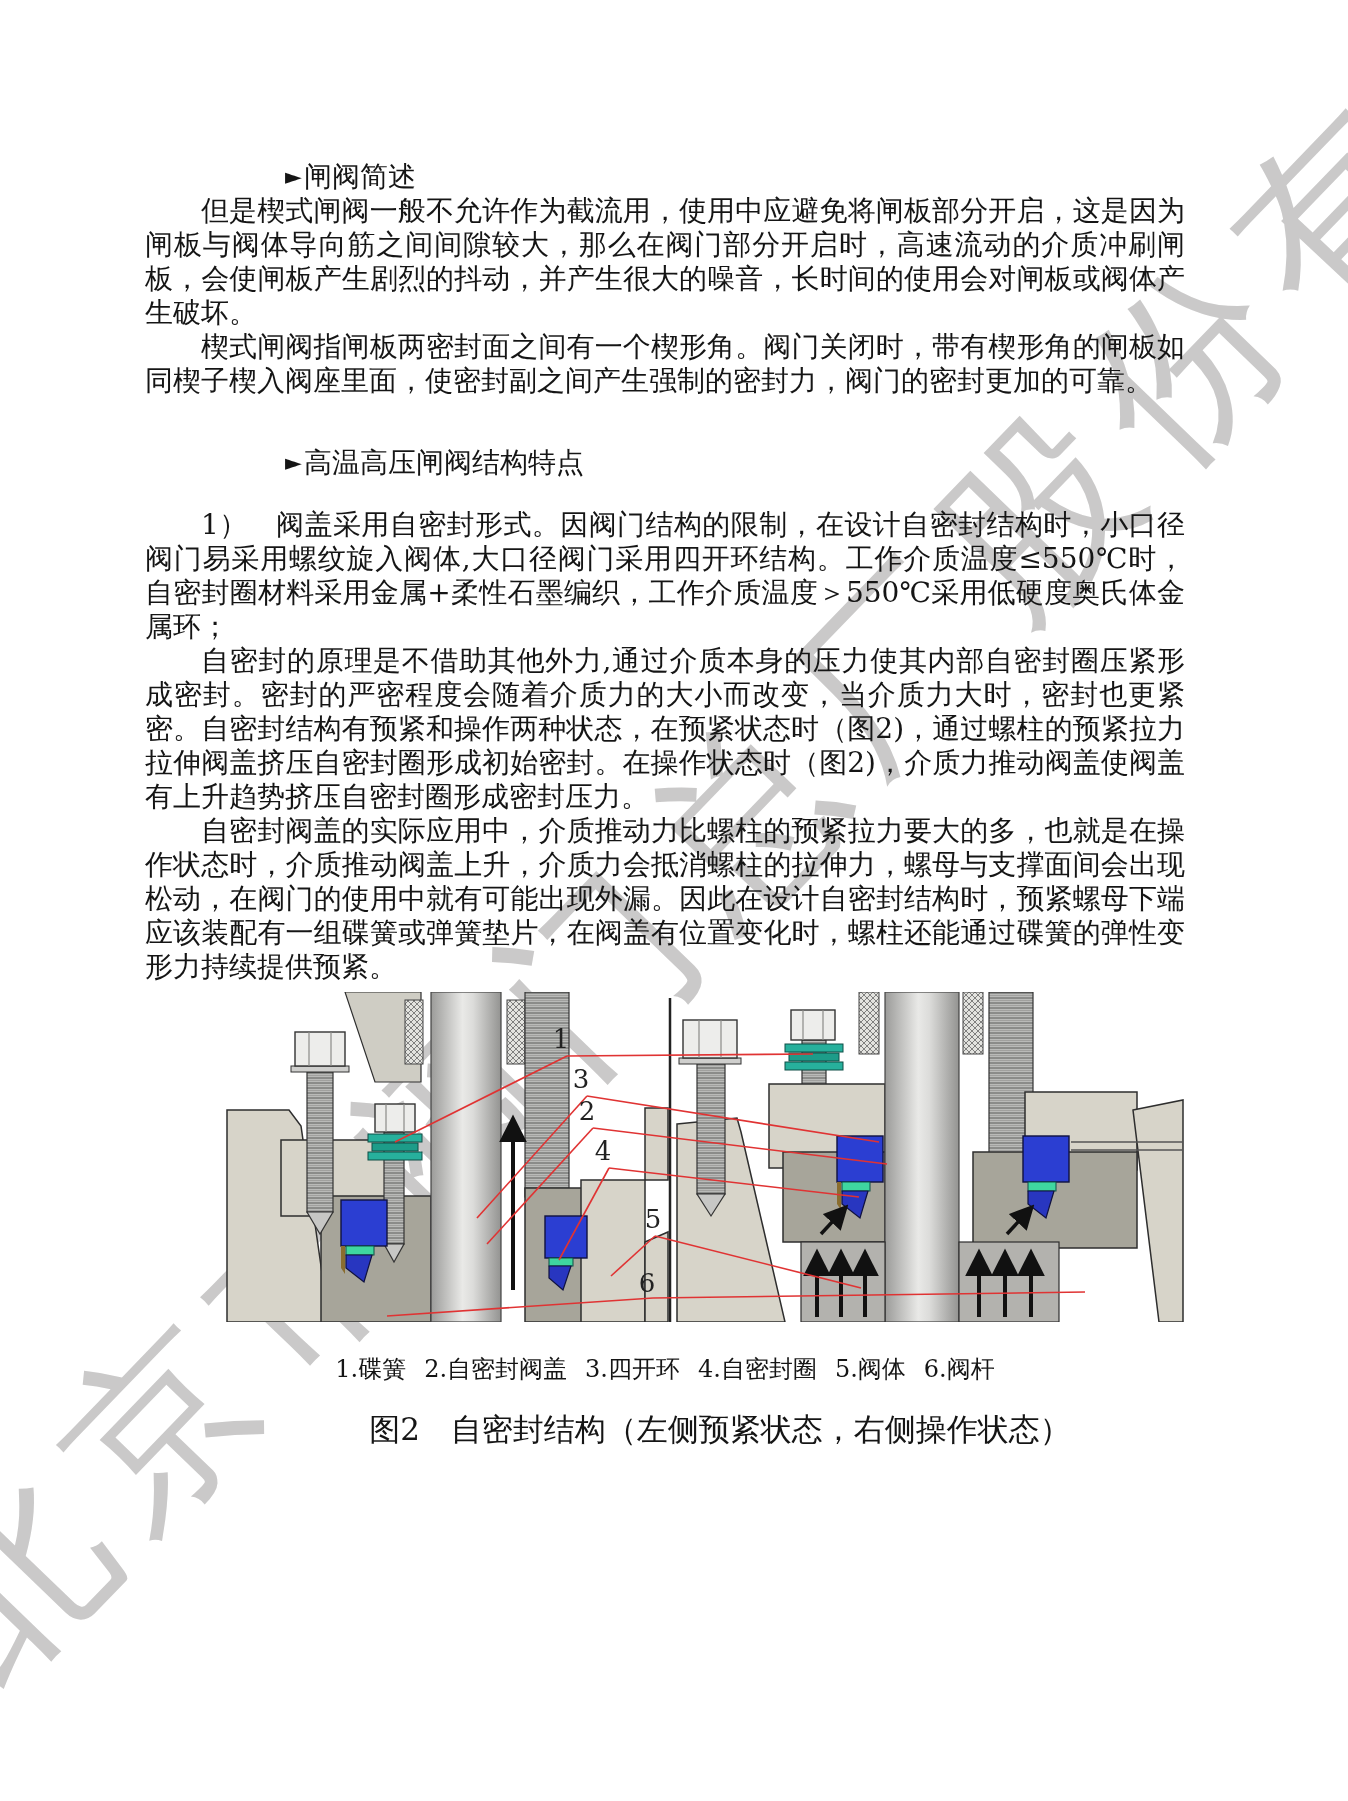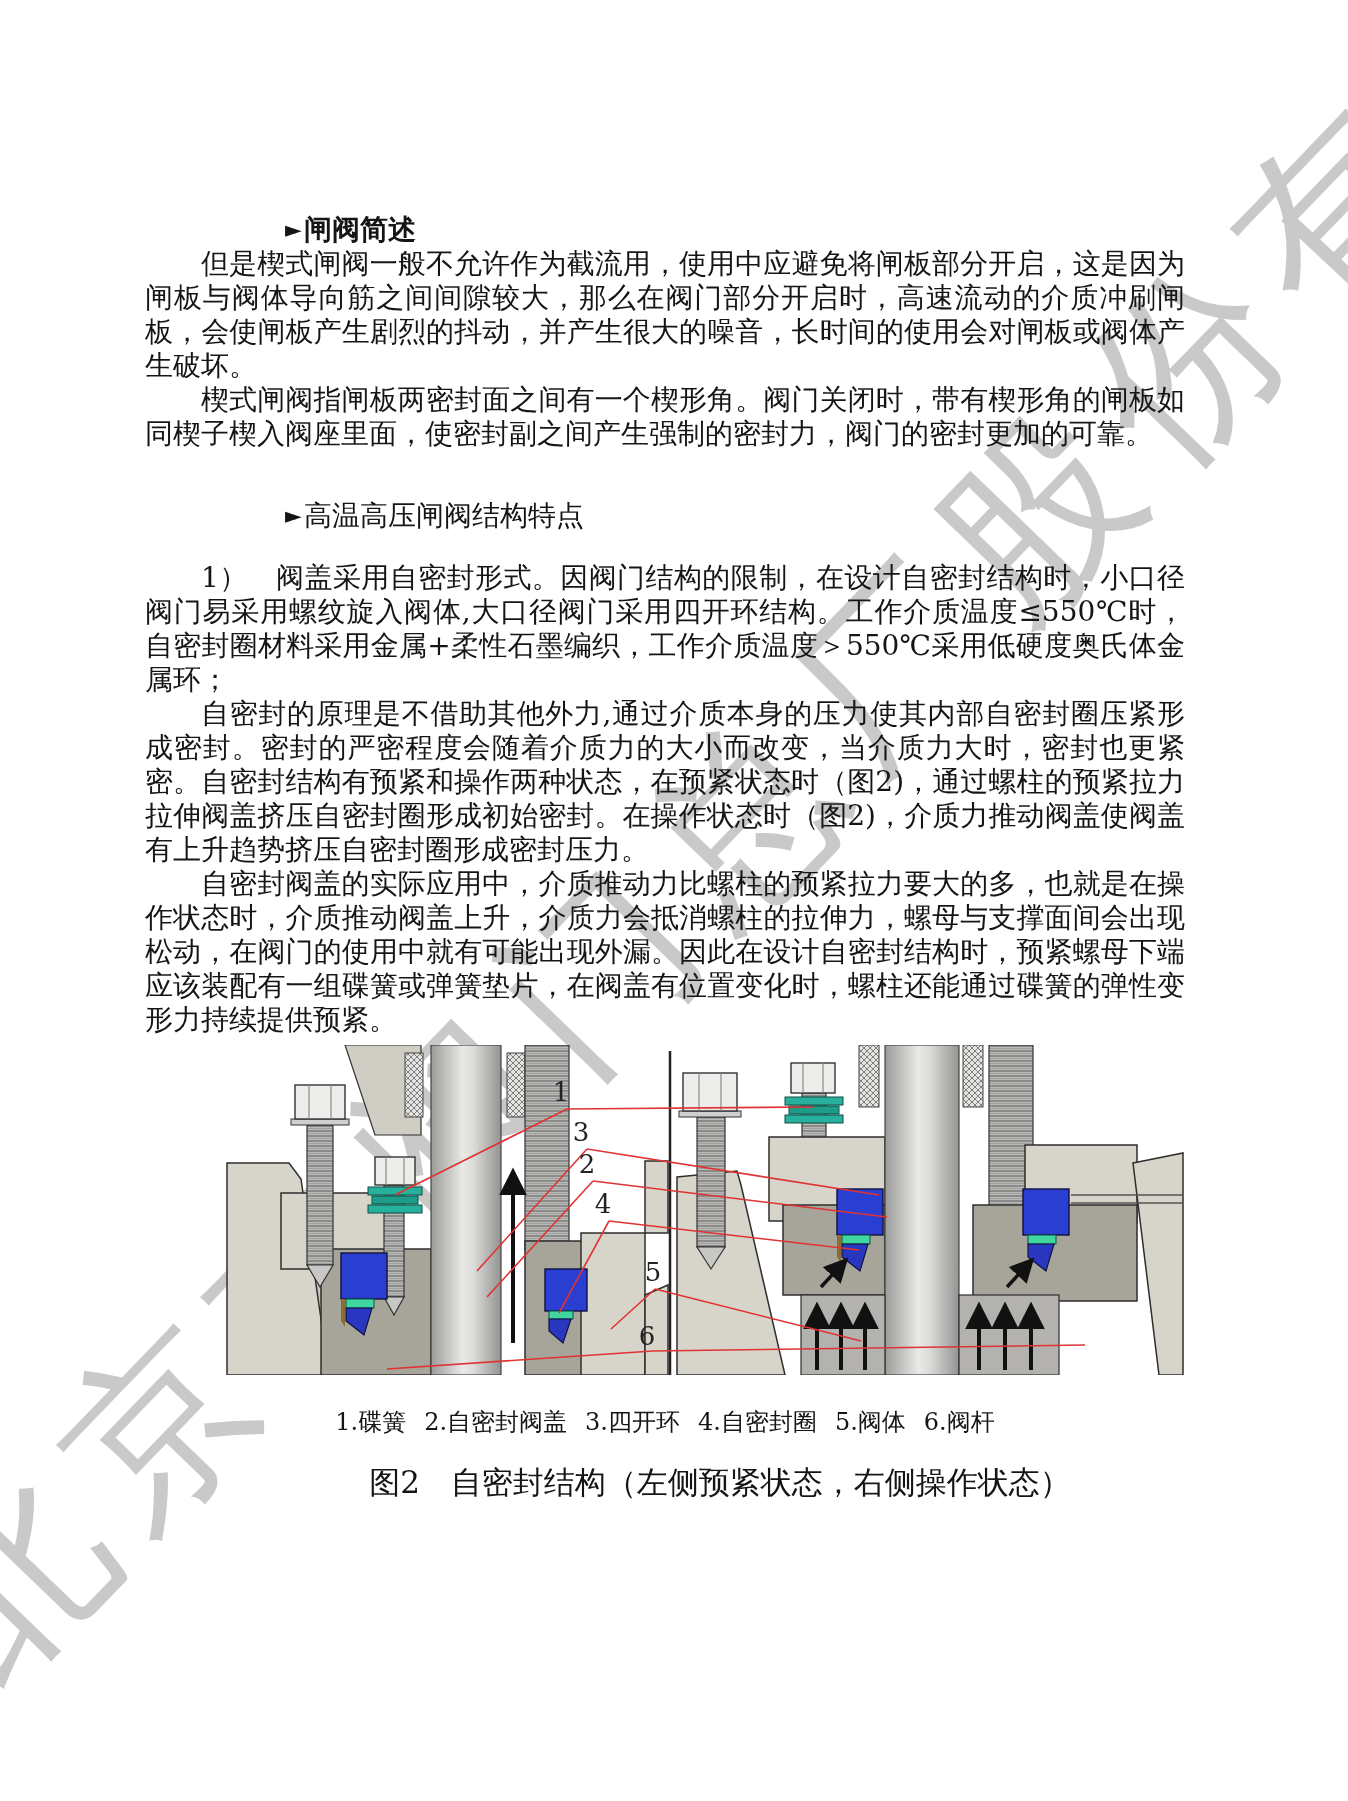--- a/index.html
+++ b/index.html
@@ -34,21 +34,21 @@
     font-size:28px;line-height:34px;
     padding-left:70px;
     white-space:nowrap;
   }
   .sec-heading{
     font-size:28px;line-height:34px;
     padding-left:140px;
     white-space:nowrap;
   }
   .sec-heading .marker{font-size:22px;vertical-align:2px;margin-right:2px;}
-  .h1{margin-top:52px;font-weight:bold;}
+  .h1{}
   .h2{margin-top:48px;margin-bottom:28px;}
   p.body{
     font-size:28px;line-height:34px;
     text-align:justify;
     text-indent:2em;
     margin:0;
   }
   .p-first{margin-top:44px;}
   .figure-wrap{margin:8px 0 0 80px;width:960px;}
   .legend{

